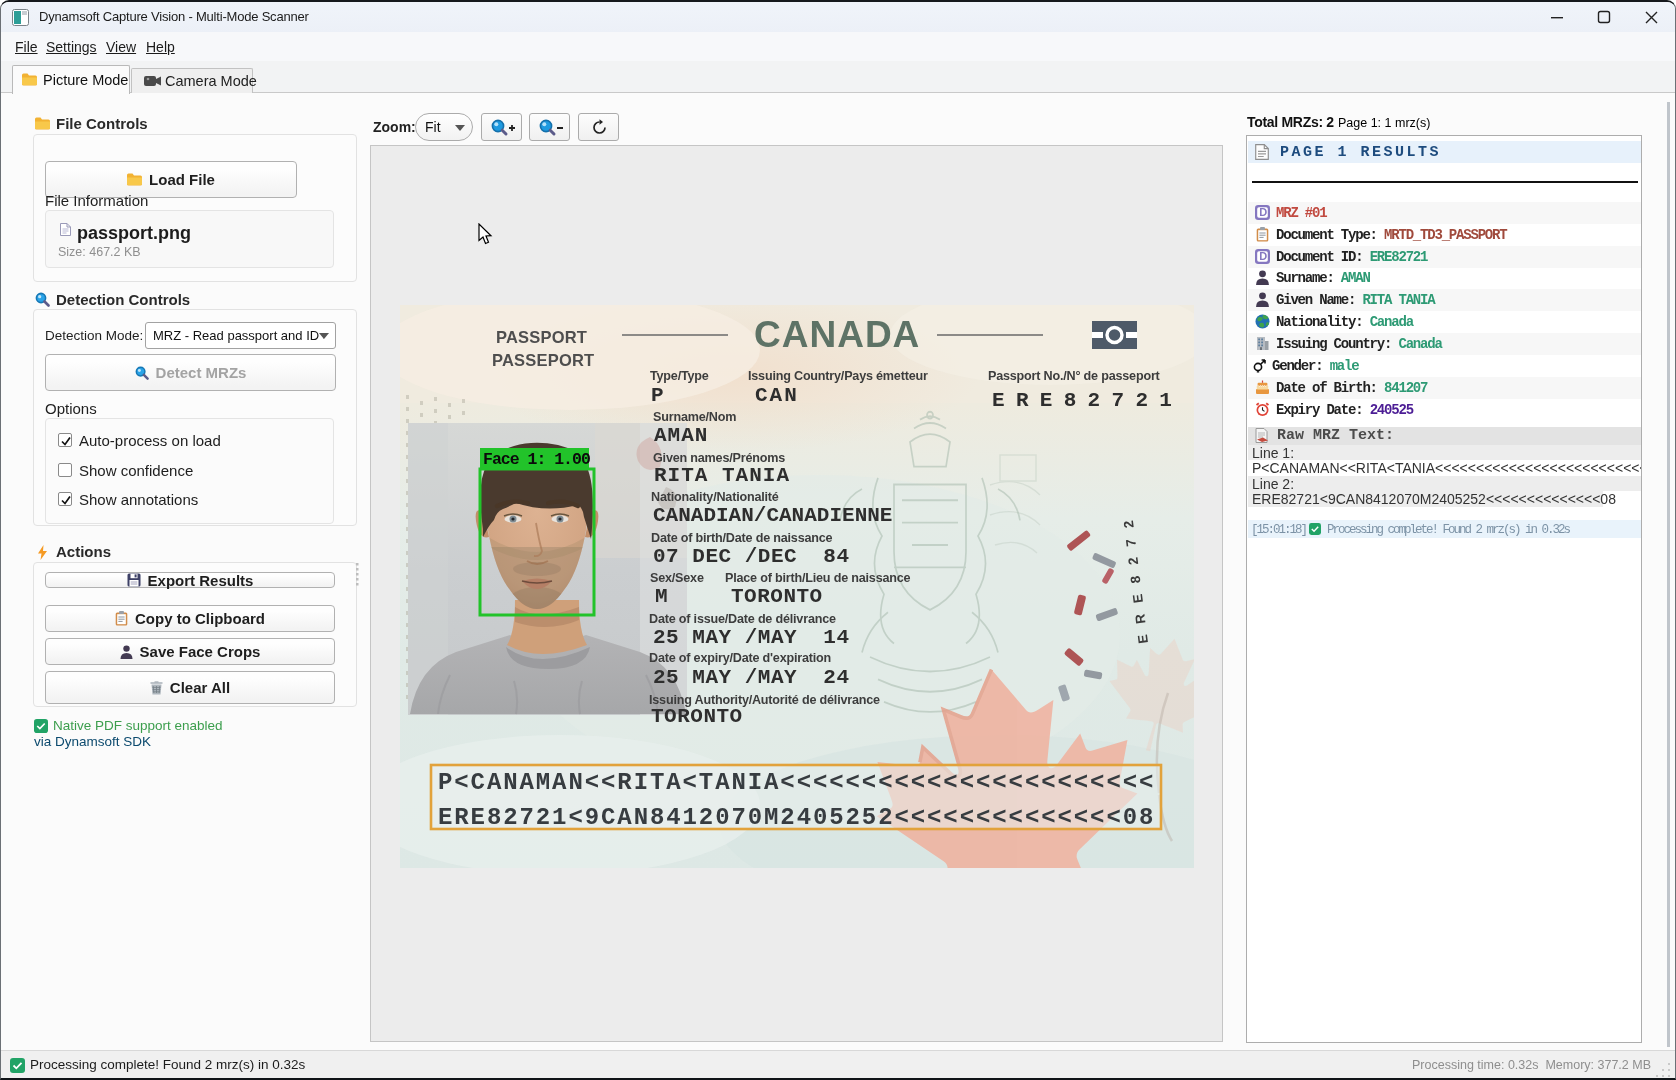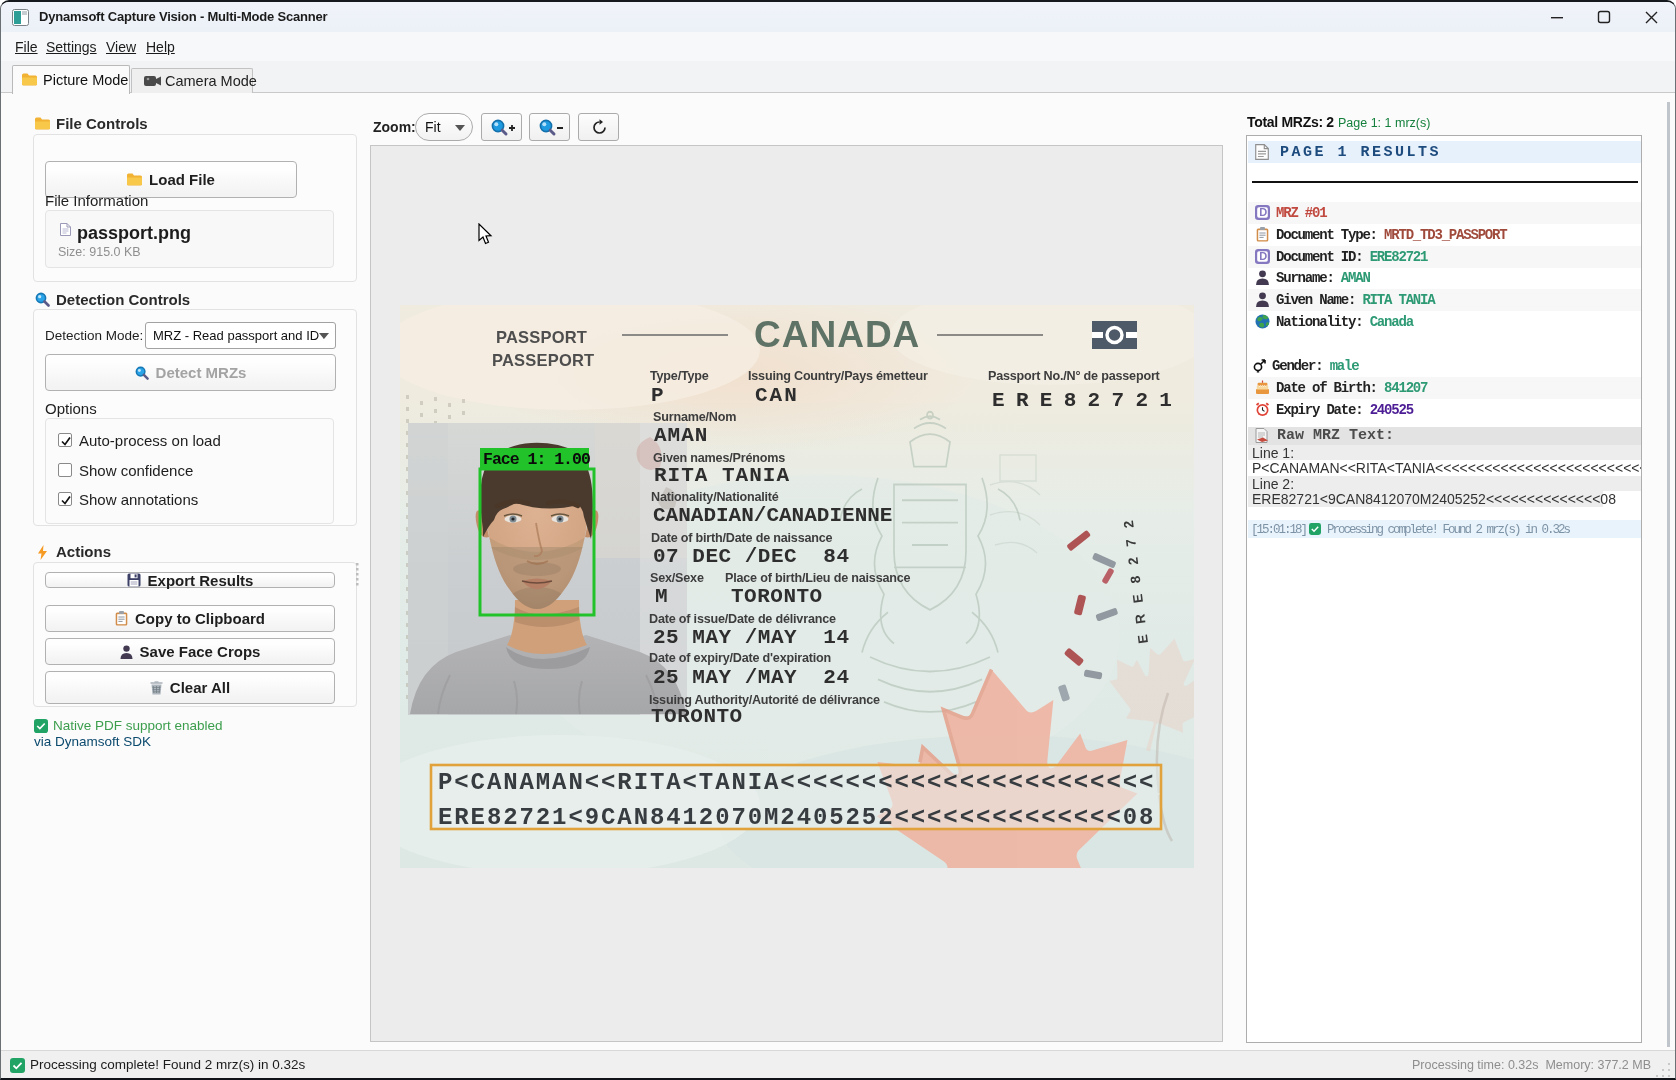--- a/index.html
+++ b/index.html
@@ -1,18 +1,18 @@
 <!DOCTYPE html>
 <html><head><meta charset="utf-8">
 <style>
 html,body{margin:0;padding:0;width:1676px;height:1080px;overflow:hidden;background:#fff;}
 *{box-sizing:border-box;} body,div,span{font-family:"Liberation Sans",sans-serif;}
 .mono{font-family:"Liberation Mono",monospace;}
 .win{position:absolute;left:0;top:0;width:1676px;height:1080px;background:#fafafa;border:1px solid #6b7075;border-top:2px solid #16191d;border-bottom:2px solid #101418;border-radius:9px 9px 0 0;overflow:hidden;}
-.titlebar{position:absolute;left:0;top:0;width:100%;height:30px;background:linear-gradient(180deg,#f0f4fa,#ecf0f7);font-weight:bold;}
+.titlebar{position:absolute;left:0;top:0;width:100%;height:30px;background:linear-gradient(180deg,#f0f4fa,#ecf0f7);}
 .title-txt{position:absolute;left:38px;top:7px;font-size:13px;letter-spacing:-0.2px;color:#1b1b1b;}
 .winbtn{position:absolute;top:0;width:46px;height:30px;color:#222;text-align:center;}
 .menubar{position:absolute;left:0;top:30px;width:100%;height:29px;background:#f7f8fa;}
 .menubar span{position:absolute;top:7px;font-size:14px;color:#1c1c1c;text-decoration:underline;}
 .tabstrip{position:absolute;left:0;top:59px;width:100%;height:33px;background:#f2f3f4;}
 .tabline{position:absolute;left:0;top:90px;width:100%;height:1px;background:#c9c9c9;}
 .tab1{position:absolute;left:11px;top:63px;width:118px;height:29px;background:#fbfbfb;border:1px solid #b9b9b9;border-bottom:none;border-radius:2px 2px 0 0;z-index:3;}
 .tab2{position:absolute;left:130px;top:66px;width:122px;height:25px;background:#efefef;border:1px solid #c2c2c2;border-bottom:none;border-radius:2px 2px 0 0;z-index:1;}
 .page{position:absolute;left:0;top:91px;width:100%;height:957px;background:#fbfbfb;}
 .statusbar{position:absolute;left:0;top:1048px;width:100%;height:30px;background:#f0f0f0;border-top:1px solid #d8d8d8;}
@@ -29,21 +29,21 @@
 
 
 .zoomlbl{position:absolute;left:372px;top:117px;font-size:14px;font-weight:700;color:#222;}
 .zdrop{position:absolute;left:414px;top:111px;width:58px;height:28px;background:linear-gradient(180deg,#fff,#f2f2f2);border:1px solid #ababab;border-radius:14px;}
 .zbtn{position:absolute;top:111px;width:41px;height:28px;background:linear-gradient(180deg,#fdfdfd,#f0f0f0);border:1px solid #ababab;border-radius:3px;}
 
 .canvas{position:absolute;left:369px;top:143px;width:853px;height:897px;background:#ececec;border:1px solid #c5c5c5;}
 
 
 .totmrz{position:absolute;left:1246px;top:112px;font-size:14px;letter-spacing:-0.3px;font-weight:700;color:#111;}
-.totsub{position:absolute;left:1337px;top:114px;white-space:nowrap;font-size:12.5px;color:#15803d;}
+.totsub{position:absolute;left:1337px;top:114px;white-space:nowrap;font-size:12.5px;color:#000000;}
 .rpanel{position:absolute;left:1245px;top:133px;width:396px;height:908px;background:#fff;border:1px solid #adadad;overflow:hidden;}
 .rrow,.rrow span{font-family:"Liberation Mono",monospace;}
 .rrow{position:absolute;left:1px;width:393px;height:22px;font-size:14px;font-weight:700;letter-spacing:-1.2px;color:#222;white-space:pre;}
 .rrow .ic{position:absolute;left:7px;top:3px;width:15px;height:15px;}
 .rrow .tx{position:absolute;left:28px;top:3px;}
 .val{font-weight:700;}
 .scrtrack{position:absolute;left:1666px;top:100px;width:3px;height:945px;background:#c0c5cb;}
 </style></head>
 <body>
 <div class="win">
@@ -107,21 +107,21 @@
   <svg style="position:absolute;left:59px;top:221px" width="11" height="13" viewBox="0 0 11 13">
       <path d="M0.5 0.5 h6.5 l3.5 3.5 v8.5 h-10 z" fill="#fff" stroke="#9a9ab8"></path>
       <path d="M7 0.5 v3.5 h3.5" fill="none" stroke="#9a9ab8"></path>
       <g stroke="#b9b9d4">
         <path d="M2.5 6 h6"></path>
         <path d="M2.5 8 h6"></path>
         <path d="M2.5 10 h4"></path>
       </g>
     </svg>
   <div style="position:absolute;left:76px;top:221px;font-size:18px;font-weight:700;color:#1c1c1c;">passport.png</div>
-  <div style="position:absolute;left:57px;top:243px;font-size:12.5px;color:#8f8f8f;">Size: 915.0 KB</div>
+  <div style="position:absolute;left:57px;top:243px;font-size:12.5px;color:#8f8f8f;">Size: 467.2 KB</div>
 
   <svg class="hdr" style="left:34px;top:290px" width="15" height="15" viewBox="0 0 15 15">
       <circle cx="6" cy="6" r="4.6" fill="#2aa3e8" stroke="#1678b5" stroke-width="1.6"></circle>
       <circle cx="4.7" cy="4.7" r="1.6" fill="#bfe6fa"></circle>
       <path d="M9.5 9.5 L13.5 13.5" stroke="#5b5b8a" stroke-width="2.6" stroke-linecap="round"></path>
     </svg>
   <div class="hdr" style="left:55px;top:289px">Detection Controls</div>
   <div class="grpbox" style="left:32px;top:307px;width:324px;height:217px;"></div>
   <div class="lbl" style="left:44px;top:326px;font-size:13.5px;">Detection Mode:</div>
   <div style="position:absolute;left:144px;top:320px;width:191px;height:27px;background:#fff;border:1px solid #a2a2a2;border-radius:3px;">
@@ -508,20 +508,33 @@
           <path d="M0.5 14 q0-6 6-6 q6 0 6 6 z" fill="#433a52"></path>
         </svg><span class="tx">Surname: <span class="val" style="color:#2d9a74;">AMAN</span></span></div>
     <div class="rrow" style="top:153px;background:#f7f7f7;"><svg class="ic" viewBox="0 0 13 14">
           <circle cx="6.5" cy="3.6" r="3.2" fill="#433a52"></circle>
           <path d="M0.5 14 q0-6 6-6 q6 0 6 6 z" fill="#433a52"></path>
         </svg><span class="tx">Given Name: <span class="val" style="color:#2d9a74;">RITA TANIA</span></span></div>
     <div class="rrow" style="top:175px;"><svg class="ic" viewBox="0 0 15 15">
           <circle cx="7.5" cy="7.5" r="7" fill="#2271b3"></circle>
           <path d="M2 5 q2-3 4-2 q3 1 1 3 q-2 2-4 1 z M8 1 q4 0 5.5 3 q-2 2-4 1 q-3-1.5-1.5-4 z M5 9 q3-1 4 1 q1 2-1 3.5 q-3 0-4-2 z M12 8 q2 0 2 2 q-1 2-3 2 q-1-2 1-4 z" fill="#3fa34d"></path>
         </svg><span class="tx">Nationality: <span class="val" style="color:#2d9a74;">Canada</span></span></div>
+    <div class="rrow" style="top:197px;background:#f7f7f7;"><svg class="ic" viewBox="0 0 15 15">
+          <rect x="2" y="1" width="8" height="13" fill="#b7bcc2"></rect>
+          <rect x="10" y="5" width="3.5" height="9" fill="#9aa0a6"></rect>
+          <g fill="#5f7f9e">
+            <rect x="3.2" y="2.5" width="1.8" height="1.8"></rect>
+            <rect x="6.2" y="2.5" width="1.8" height="1.8"></rect>
+            <rect x="3.2" y="5.5" width="1.8" height="1.8"></rect>
+            <rect x="6.2" y="5.5" width="1.8" height="1.8"></rect>
+            <rect x="3.2" y="8.5" width="1.8" height="1.8"></rect>
+            <rect x="6.2" y="8.5" width="1.8" height="1.8"></rect>
+          </g>
+          <rect x="5" y="11.2" width="2" height="2.8" fill="#6b7178"></rect>
+        </svg><span class="tx">Issuing Country: <span class="val" style="color:#2d9a74;">Canada</span></span></div>
     <div class="rrow" style="top:219px;"><svg class="ic" style="left:4px" viewBox="0 0 15 15">
           <circle cx="6" cy="9" r="3.6" fill="none" stroke="#111" stroke-width="1.6"></circle>
           <path d="M8.7 6.3 L13 2 M13 2 h-3.4 M13 2 v3.4" stroke="#111" stroke-width="1.6" fill="none"></path>
           <path d="M6 12.6 v2 M4.8 14 h2.4" stroke="#111" stroke-width="1.2"></path>
         </svg><span class="tx" style="left:24px;">Gender: <span class="val" style="color:#2d9a74;">male</span></span></div>
     <div class="rrow" style="top:241px;background:#f7f7f7;"><svg class="ic" viewBox="0 0 15 15">
           <rect x="1" y="9" width="13" height="5" rx="1" fill="#e8973f"></rect>
           <rect x="1.8" y="5.5" width="11.4" height="4" rx="1" fill="#f7d9a0"></rect>
           <rect x="2.6" y="2.8" width="9.8" height="3.2" rx="1" fill="#e8973f"></rect>
           <path d="M3.5 5.5 q1 1.5 2 0 q1 1.5 2 0 q1 1.5 2 0 q1 1.5 2 0" stroke="#fff" stroke-width="0.8" fill="none"></path>

